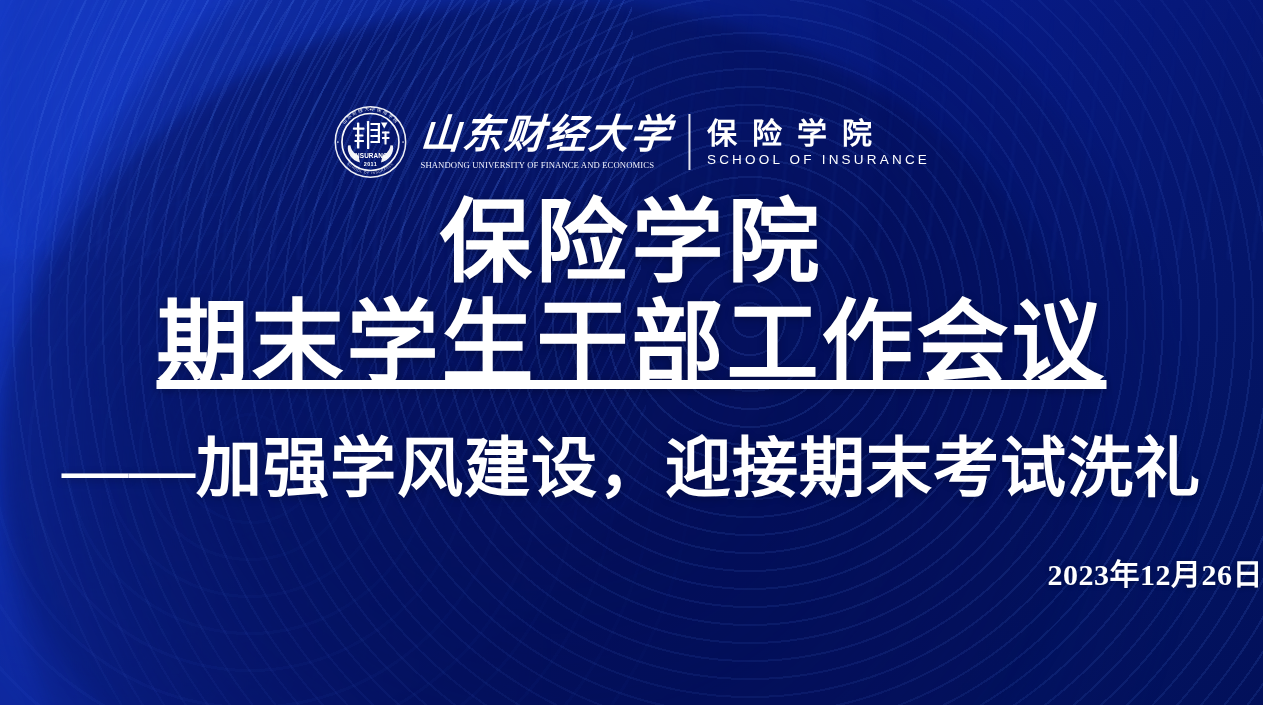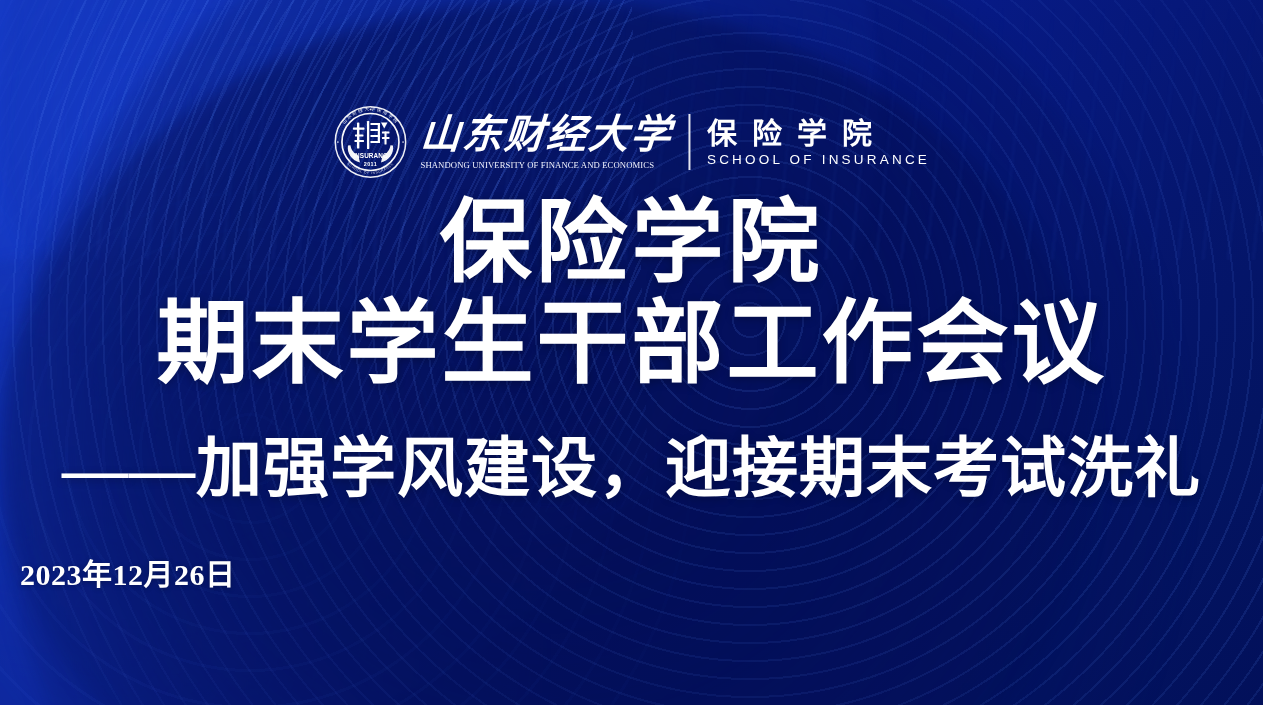--- a/index.html
+++ b/index.html
@@ -308,48 +308,48 @@
     font-size: 92px;
     line-height: 1.03;
     letter-spacing: 4px;
   }
 
   .title-line-2 {
     font-size: 92px;
     line-height: 1.12;
     letter-spacing: 3px;
     margin-top: 2px;
+    text-decoration: underline;
   }
 
   .subtitle-line {
     margin-top: 35px;
     font-family: "Liberation Serif", "DejaVu Serif", serif;
     font-weight: 700;
     font-size: 66px;
     line-height: 1.15;
     letter-spacing: 1px;
     color: #ffffff;
     white-space: nowrap;
     text-shadow: 0 2px 8px rgba(0,0,0,0.25);
   }
 
   .date-line {
     position: absolute;
     left: 0;
     right: 0;
     top: 557px;
-    text-align: left;
+    text-align: right;
     font-family: "Liberation Serif", "DejaVu Serif", serif;
     font-weight: 700;
     font-size: 30px;
     line-height: 1.2;
     letter-spacing: 0.5px;
     color: #ffffff;
     text-shadow: 0 1px 5px rgba(0,0,0,0.3);
-    padding-left: 20px;
   }
 </style>
 </head>
 <body>
 
 <div class="slide">
 
   <div class="bg-layer bg-base"></div>
   <div class="bg-layer bg-blob-tl"></div>
   <div class="bg-layer bg-blob-bl"></div>

